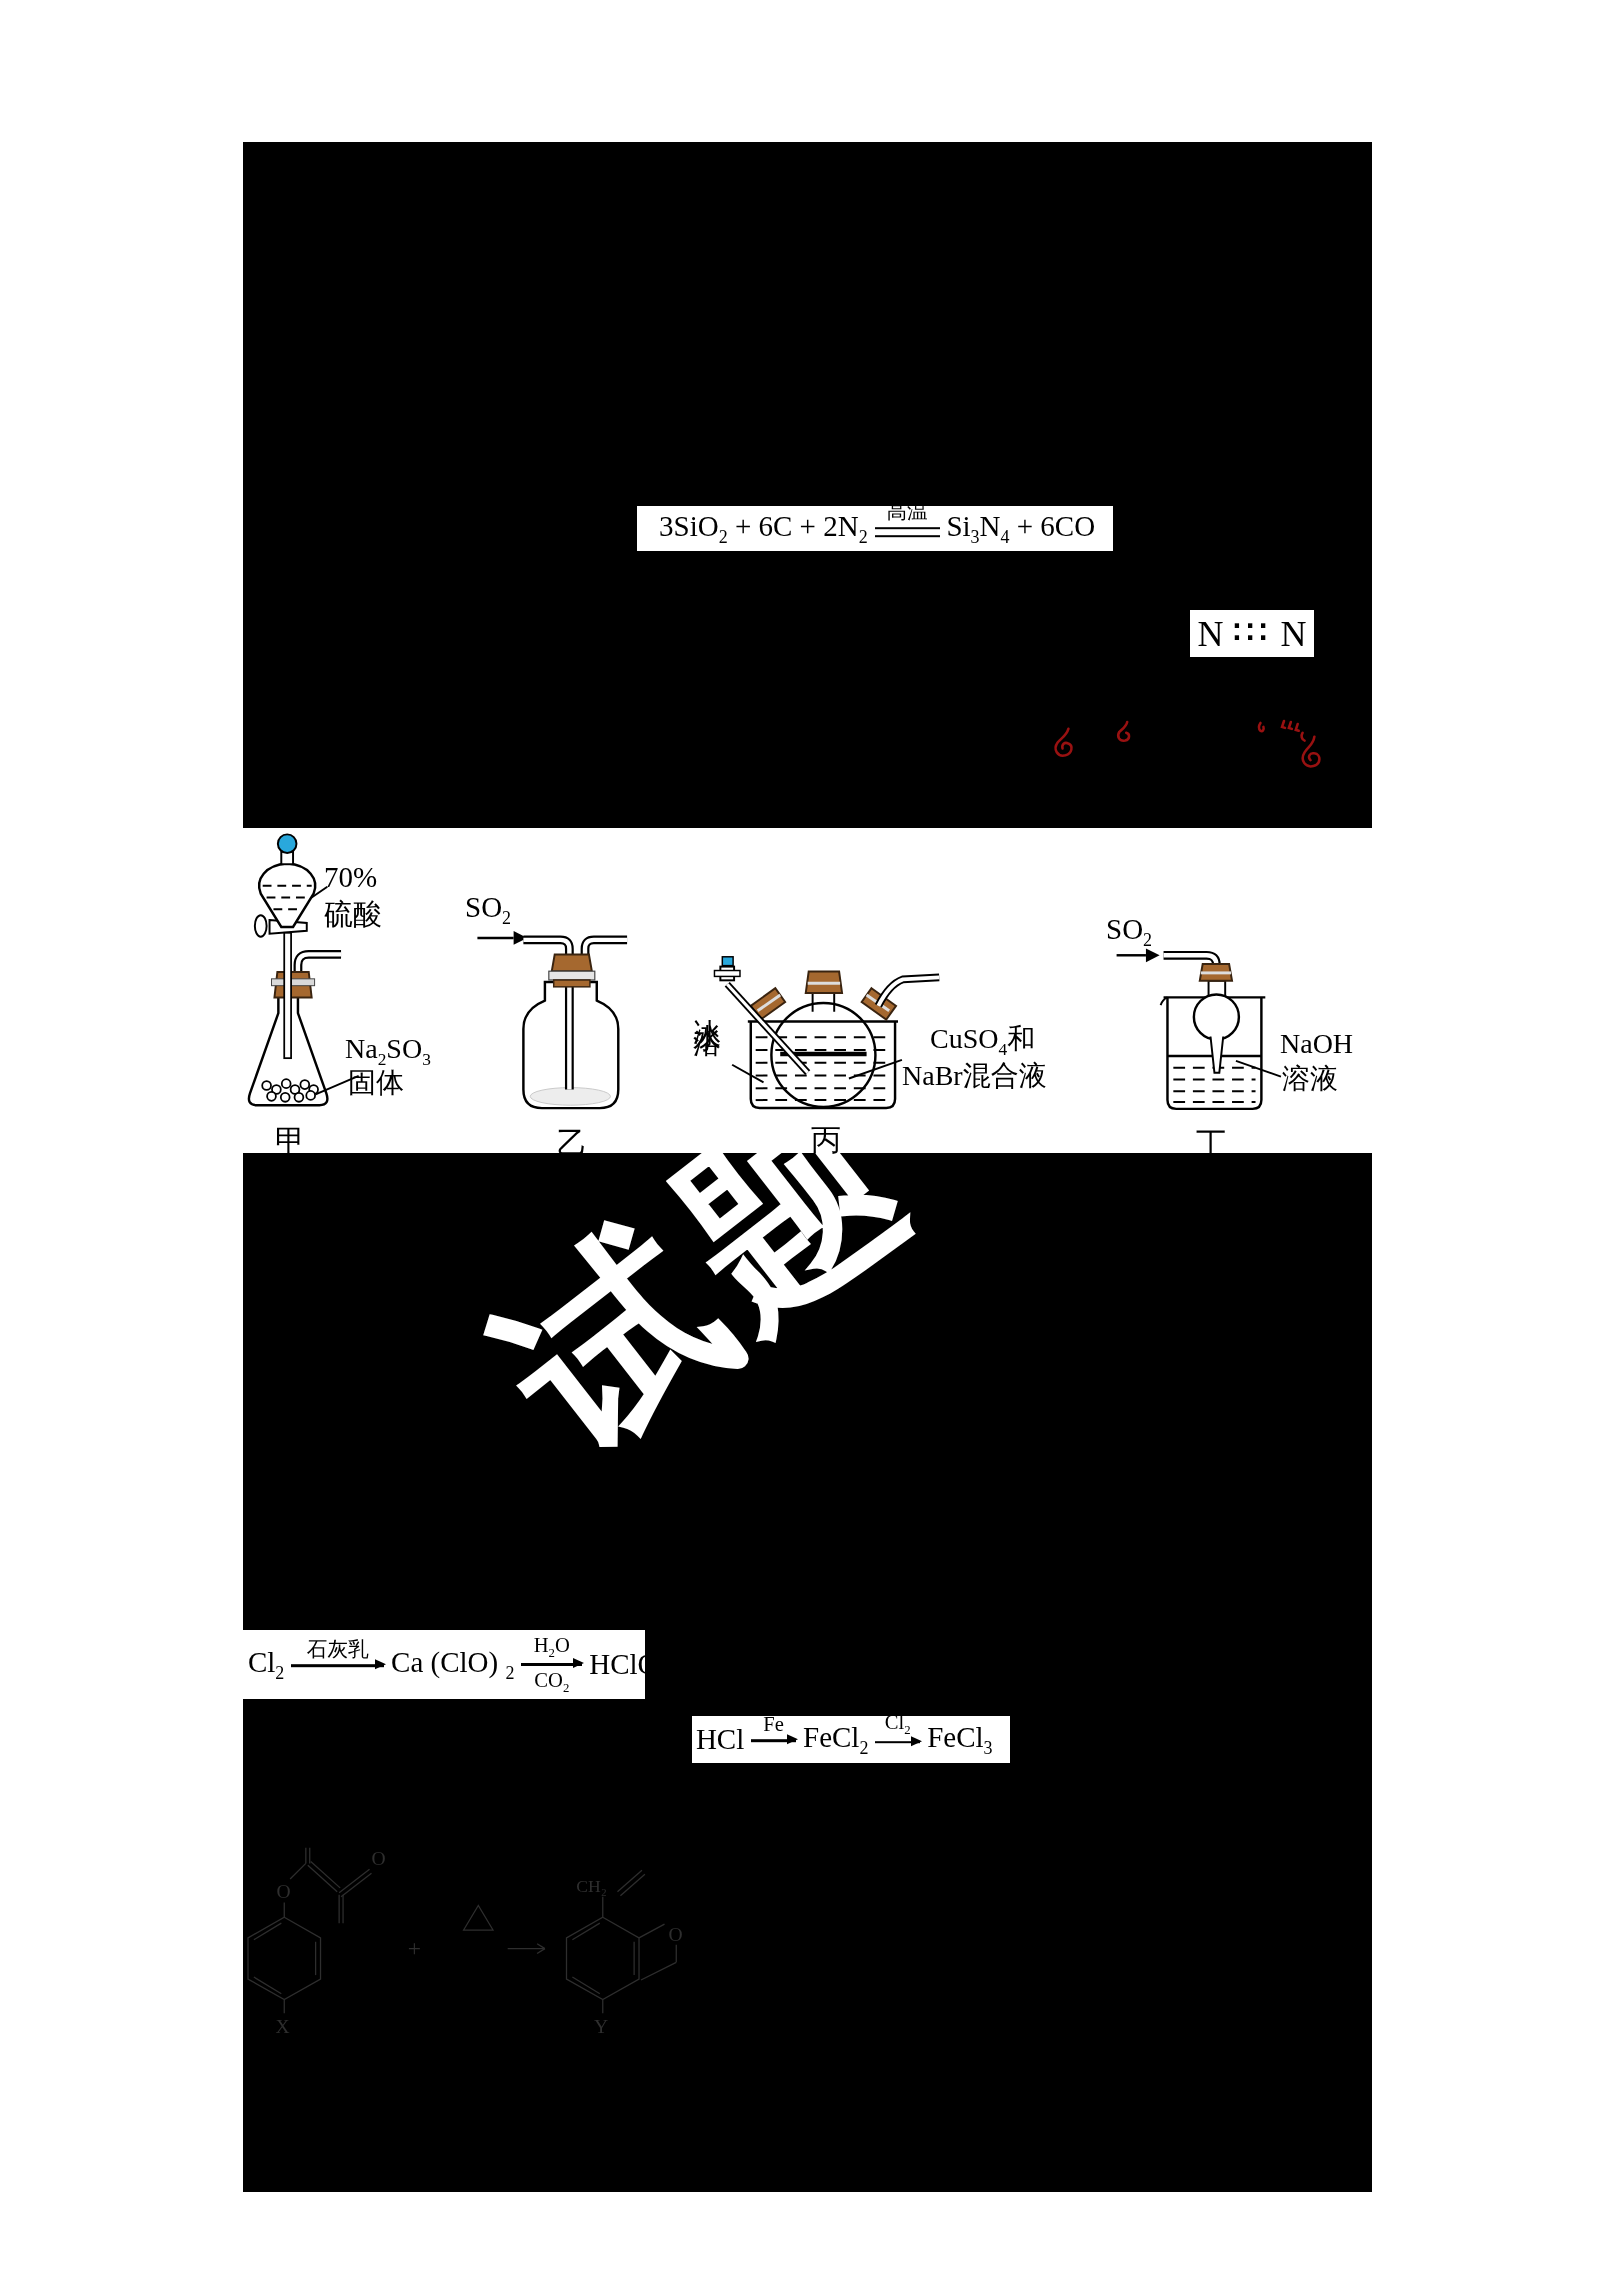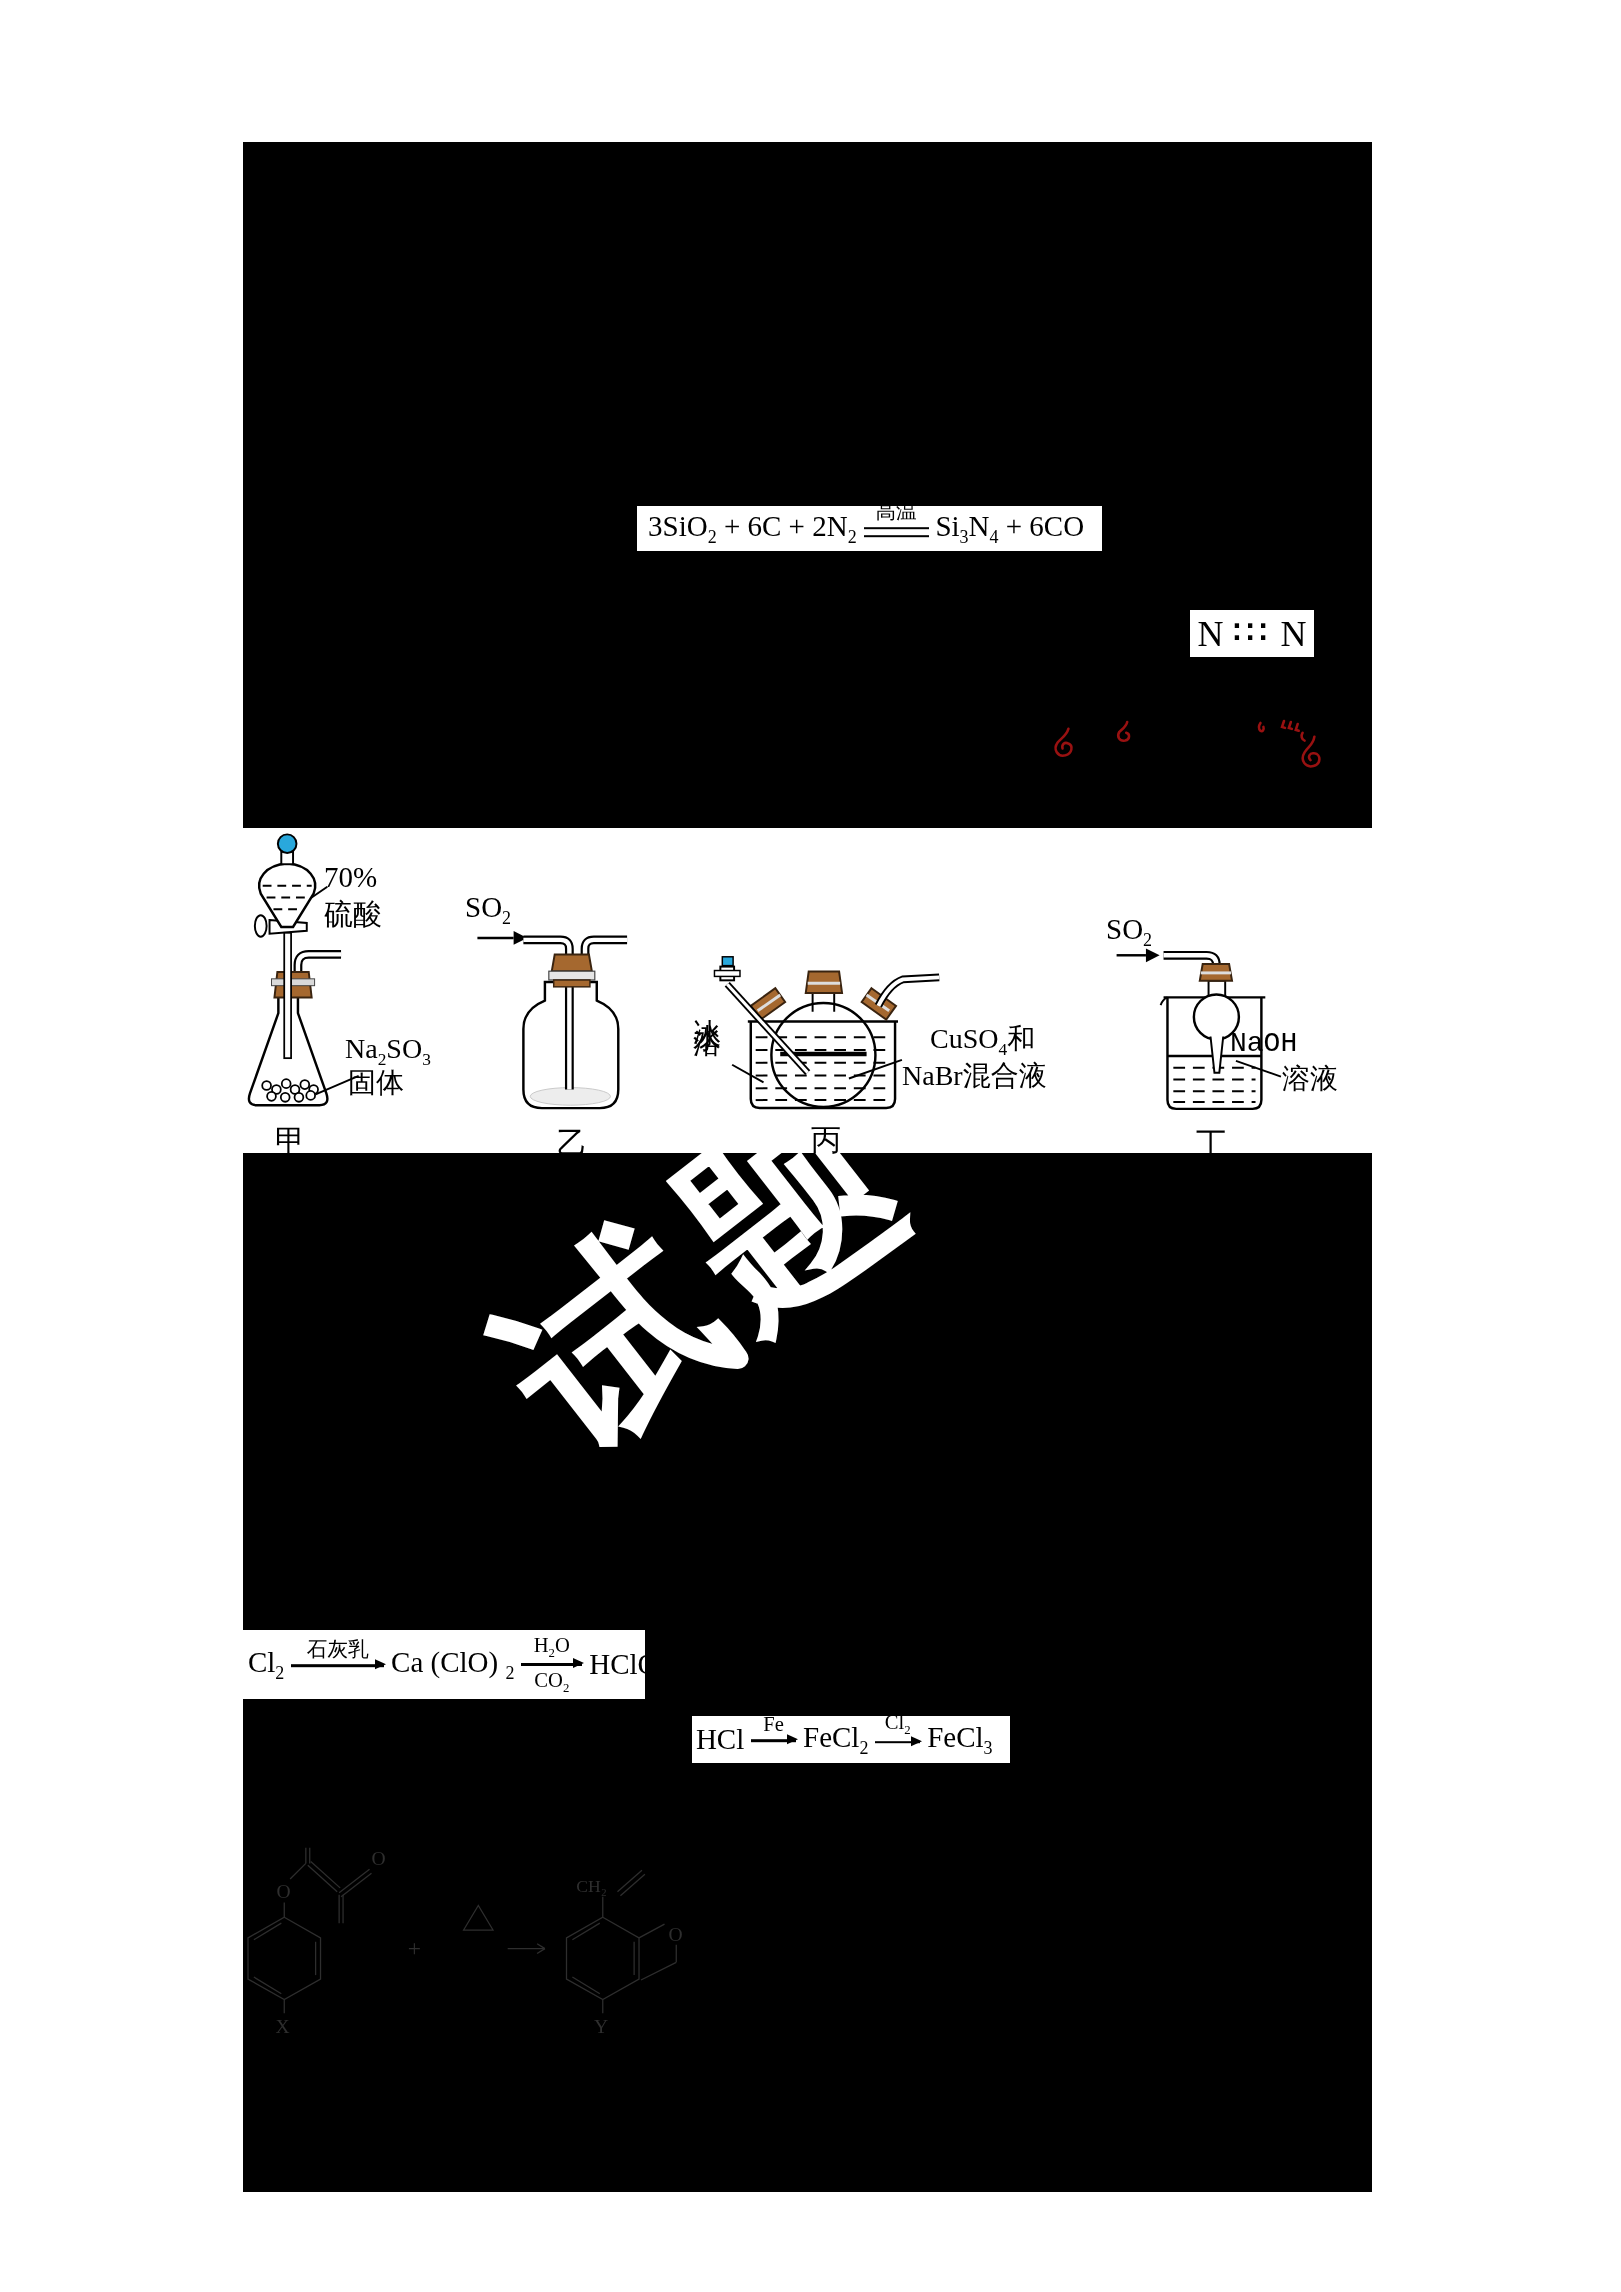--- a/index.html
+++ b/index.html
@@ -19,21 +19,21 @@
        border-left:11.8px solid #000;border-top:5.9px solid transparent;border-bottom:5.9px solid transparent;}
   .rxn .shaft-dbl{align-self:stretch;height:5.9px;border-top:2.4px solid #000;border-bottom:2.4px solid #000;margin-top:2.9px;min-width:65px;}
   .lift{transform:translateY(-10.8px);}
   .w95{min-width:93px;} .w62{min-width:61px;} .w46{min-width:45px;}
   
   .lewisbox{left:1190px;top:610px;width:124px;height:47px;justify-content:center;gap:8.8px;}
   .lew{font-size:36px;line-height:1;}
   .dots{display:flex;flex-direction:column;font-weight:bold;font-size:24.5px;line-height:11.8px;letter-spacing:3.9px;
         transform:translateY(-2px);font-family:"DejaVu Sans",sans-serif;}
   
-  .eq1{left:637px;top:506px;width:454px;height:45px;padding-left:11px;}
+  .eq1{left:637px;top:506px;width:454px;height:45px;padding-left:22px;}
   .eq2{left:243px;top:1630px;width:397px;height:69px;padding-left:4.9px;}
   .eq3{left:692px;top:1716px;width:314px;height:47px;padding-left:3.9px;}
   
   .band{position:absolute;left:243px;top:828px;width:1129px;height:325px;background:#fff;z-index:2;}
   .lbl{position:absolute;white-space:nowrap;font-size:28px;line-height:1.05;}
   .lbl.big{font-size:29px;}
   .caption{position:absolute;font-size:30px;}
   .vert{writing-mode:vertical-rl;text-orientation:upright;letter-spacing:4.9px;font-size:28px;}
   
   .watermark{position:absolute;left:490px;top:1171px;z-index:1;font-size:206px;line-height:1;
@@ -197,21 +197,21 @@
         <path d="M1187,975 L1231,975 Q1241,975 1241,985 L1241,1000" stroke-width="9"></path>
         <path d="M1187,975 L1231,975 Q1241,975 1241,985 L1241,1000" stroke="#fff" stroke-width="4.5"></path>
         <polygon points="1227,984 1254,984 1257,1001 1224,1001" fill="#a5682f" stroke="#3a2410" stroke-width="2"></polygon>
         <line x1="1225" y1="993" x2="1256" y2="993" stroke="#ddd" stroke-width="3"></line>
         <line x1="1139" y1="975" x2="1169" y2="975"></line>
         <polygon points="1169,968 1183,975 1169,982" fill="#000" stroke="none"></polygon>
         <line x1="1307" y1="1099" x2="1261" y2="1083" stroke-width="2"></line>
       </g>
     </svg>
     <div class="lbl big chem" style="left:863px;top:86px;font-size:29px;"><span>SO</span><sub>2</sub></div>
-    <div class="lbl" style="left:987px;top:201px;font-family:Liberation Mono, monospace;">NaOH</div>
+    <div class="lbl" style="left:1037px;top:201px;">NaOH</div>
     <div class="lbl" style="left:1039px;top:236px;">溶液</div>
     <div class="caption" style="left:953px;top:295px;">丁</div>
   </div>
 
   <div class="whitebox eq2">
     <span class="chem"><span>Cl</span><sub>2</sub></span>
     <span class="rxn lift">
       <span class="top">石灰乳</span>
       <span class="shaft w95"></span>
     </span>

